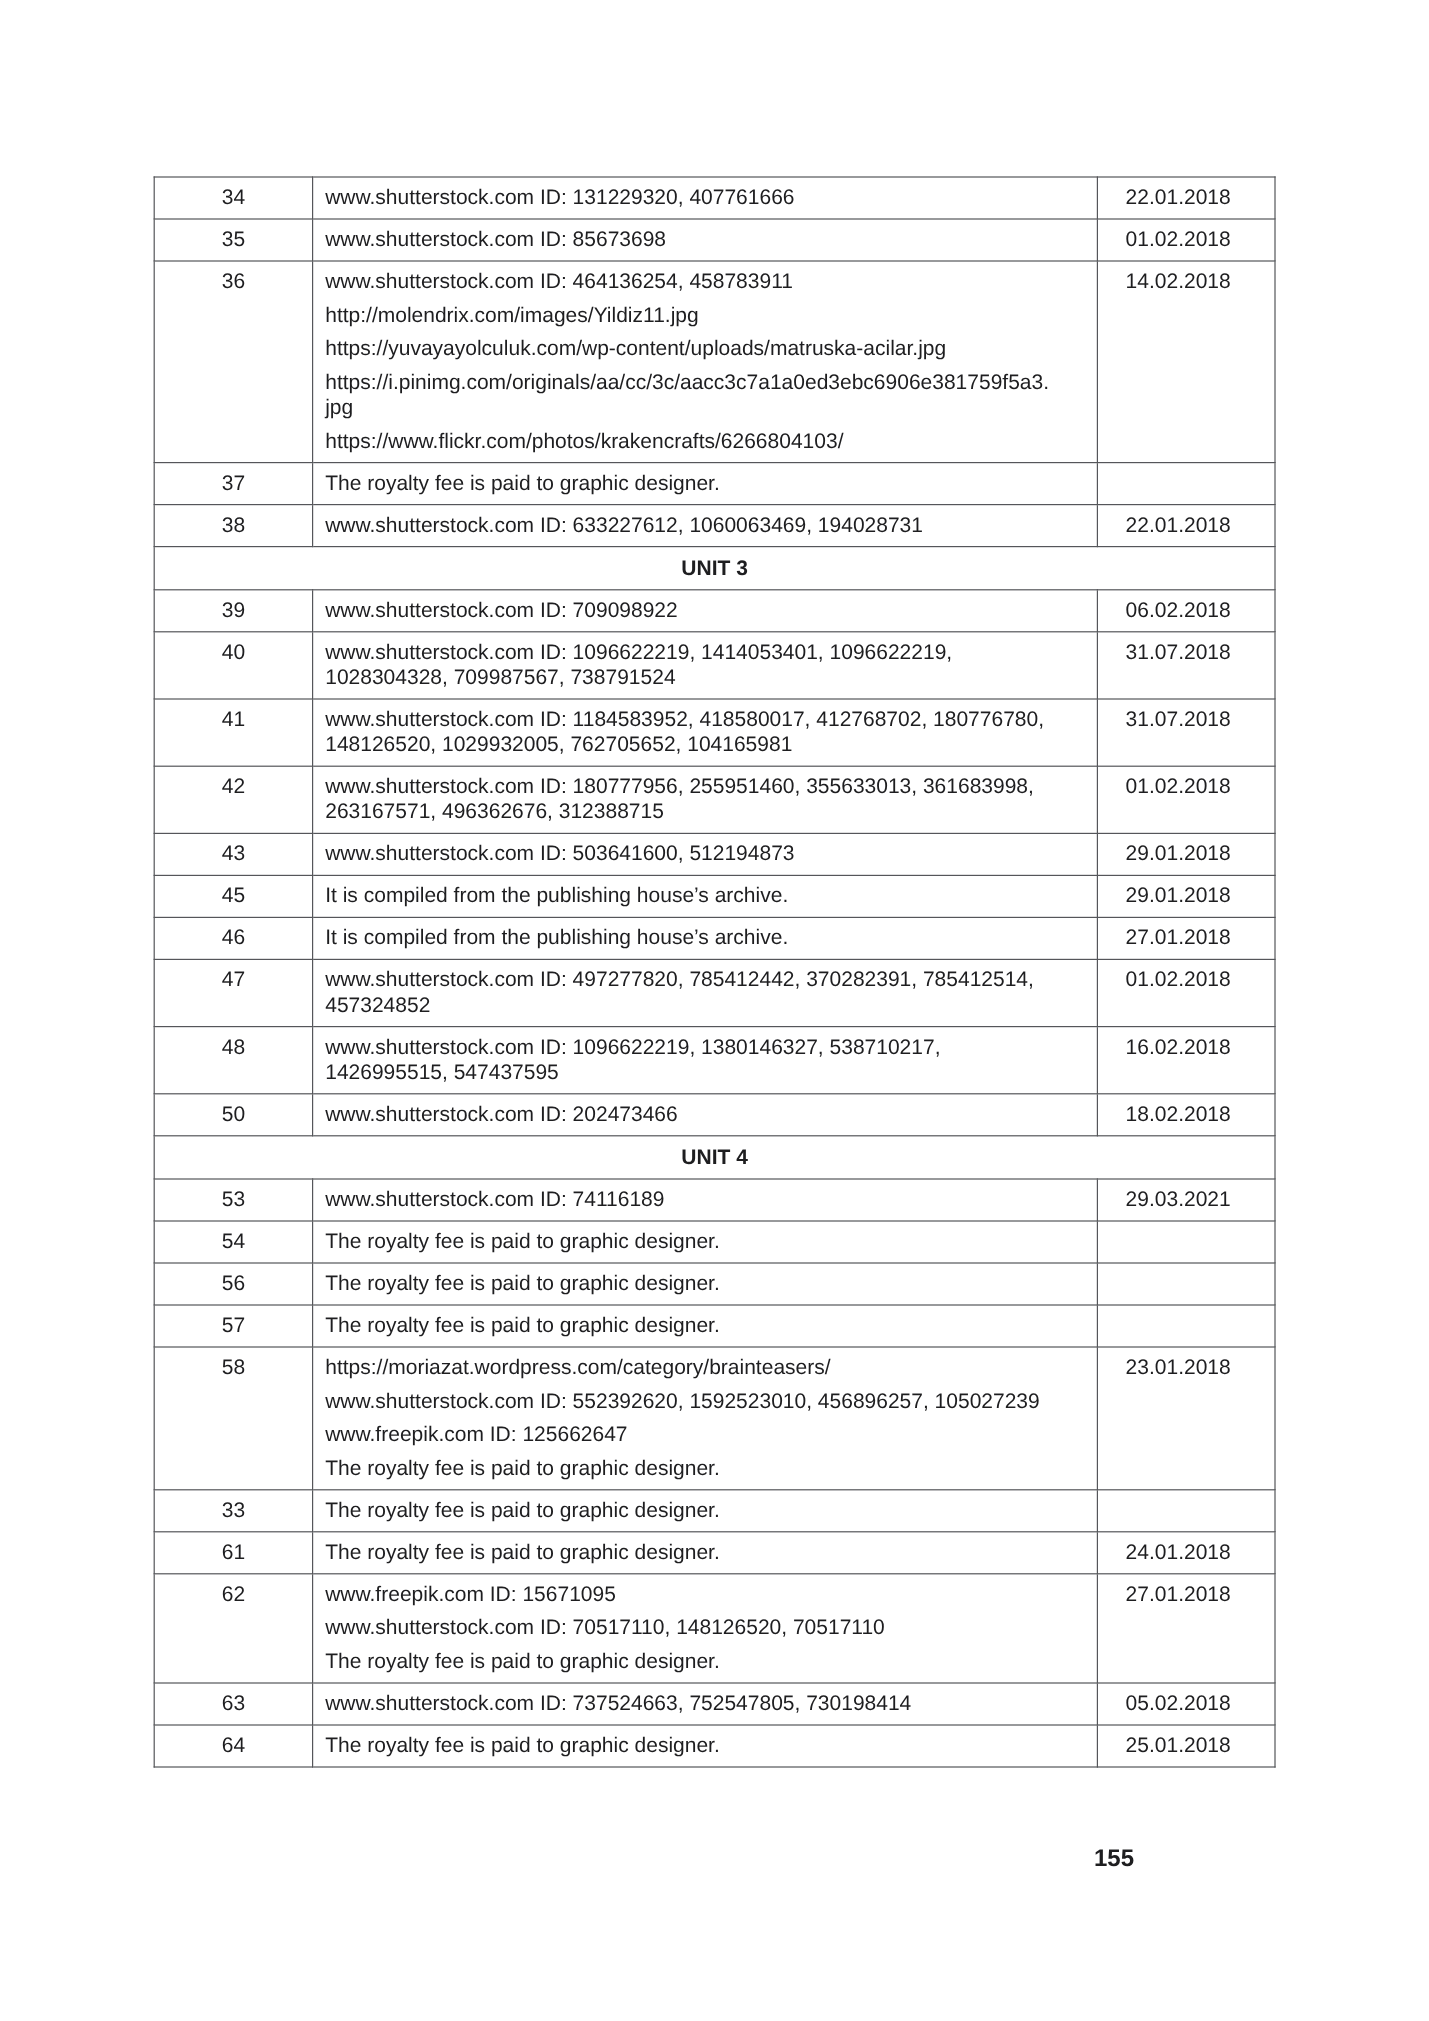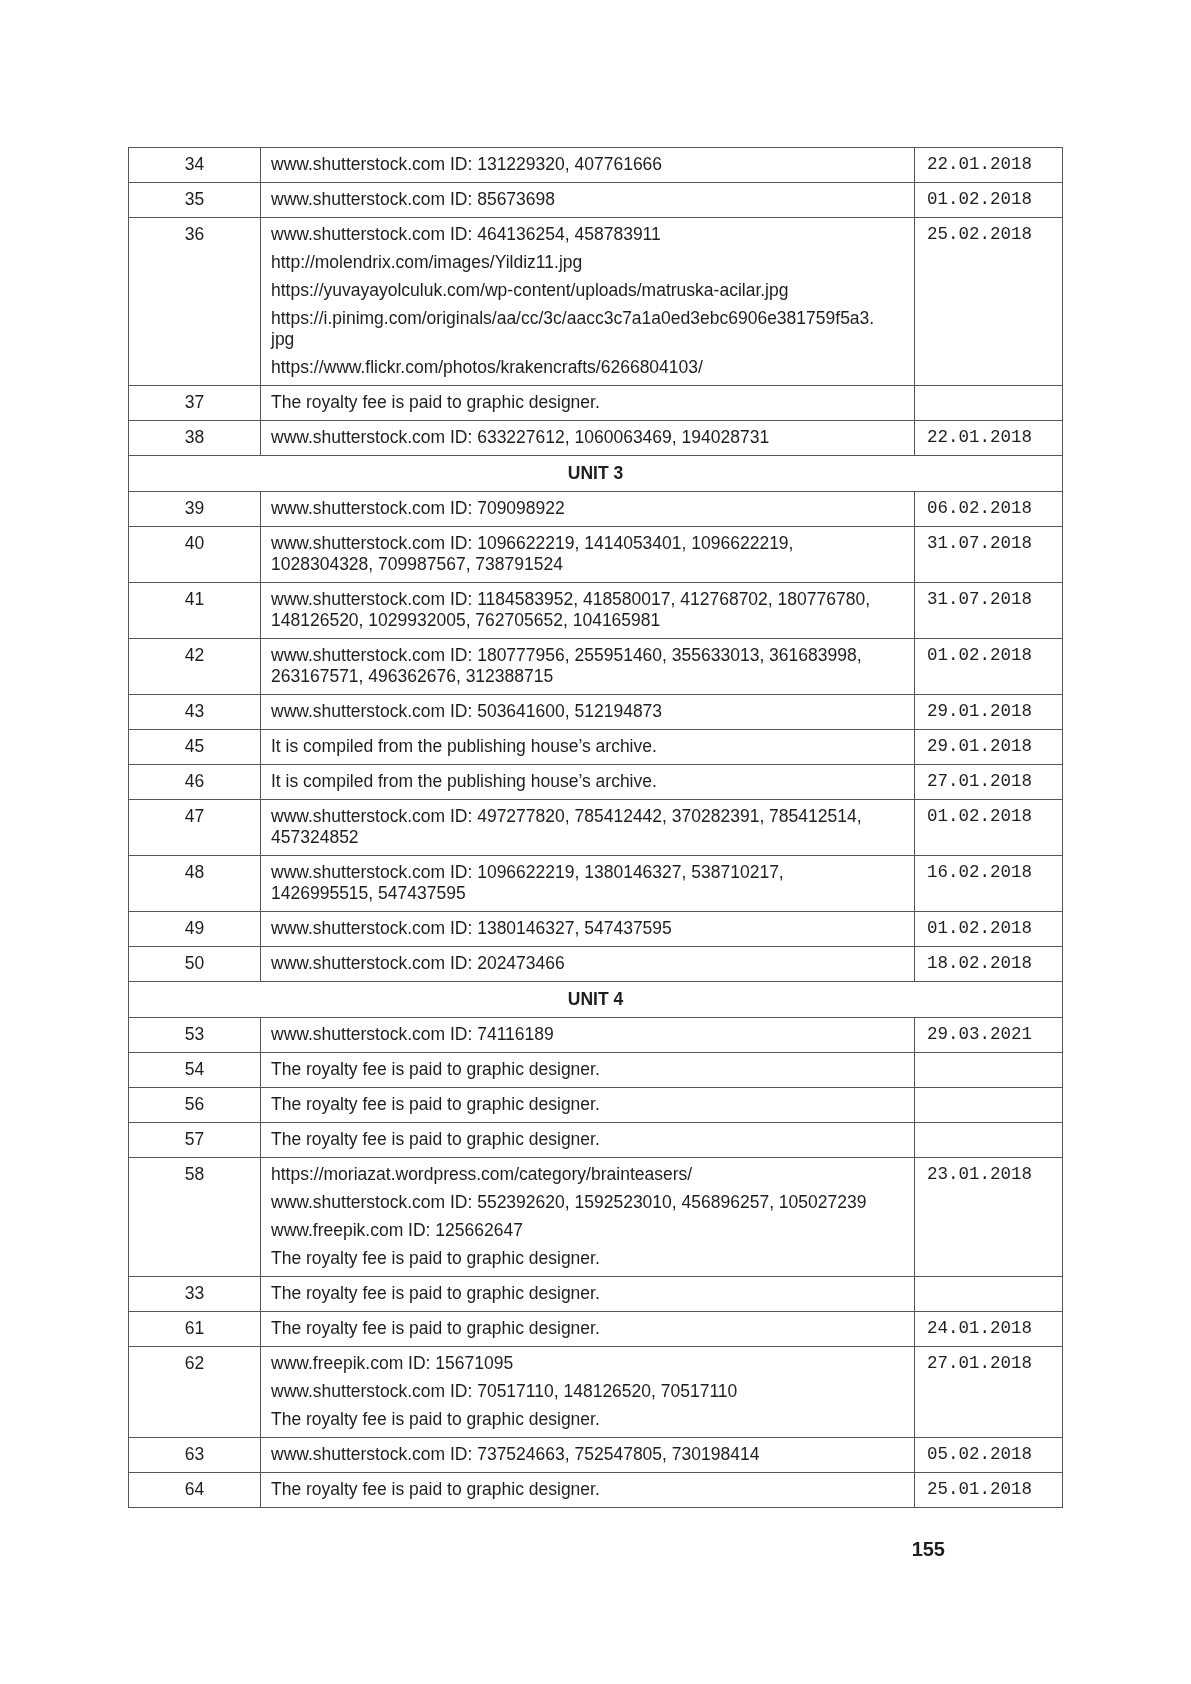--- a/index.html
+++ b/index.html
@@ -26,21 +26,21 @@
   col.c-date { width: 148px; }
   td {
     border: 1.5px solid #55565a;
     vertical-align: top;
     font-size: 17.5px;
     line-height: 21px;
     padding: 6px 8px 7px;
   }
   td.num-cell { text-align: center; padding-left: 2px; padding-right: 2px; }
   td.content-cell { padding-left: 10px; padding-right: 6px; margin-left: 20px; }
-  td.date-cell { padding-left: 12px; font-family: Liberation Mono, monospace; }
+  td.date-cell { padding-left: 23px; }
   td p { margin: 0; white-space: pre-line; }
   td p + p { margin-top: 7px; }
   td.unit-cell { text-align: center; font-weight: bold; padding-top: 7px; }
   .page-number {
     position: absolute;
     right: 128px;
     top: 1534px;
     font-weight: bold;
     font-size: 20px;
     line-height: 30px;
@@ -75,21 +75,21 @@
         <tr>
           <td class="num-cell">36</td>
           <td class="content-cell">
             <p>www.shutterstock.com ID: 464136254, 458783911</p>
             <p>http://molendrix.com/images/Yildiz11.jpg</p>
             <p>https://yuvayayolculuk.com/wp-content/uploads/matruska-acilar.jpg</p>
             <p>https://i.pinimg.com/originals/aa/cc/3c/aacc3c7a1a0ed3ebc6906e381759f5a3.
 jpg</p>
             <p>https://www.flickr.com/photos/krakencrafts/6266804103/</p>
           </td>
-          <td class="date-cell">25.02.2018</td>
+          <td class="date-cell">14.02.2018</td>
         </tr>
         <tr>
           <td class="num-cell">37</td>
           <td class="content-cell">
             <p>The royalty fee is paid to graphic designer.</p>
           </td>
           <td class="date-cell"></td>
         </tr>
         <tr>
           <td class="num-cell">38</td>
@@ -161,27 +161,20 @@
           </td>
           <td class="date-cell">01.02.2018</td>
         </tr>
         <tr>
           <td class="num-cell">48</td>
           <td class="content-cell">
             <p>www.shutterstock.com ID: 1096622219, 1380146327, 538710217,
 1426995515, 547437595</p>
           </td>
           <td class="date-cell">16.02.2018</td>
-        </tr>
-        <tr>
-          <td class="num-cell">49</td>
-          <td class="content-cell">
-            <p>www.shutterstock.com ID: 1380146327, 547437595</p>
-          </td>
-          <td class="date-cell">01.02.2018</td>
         </tr>
         <tr>
           <td class="num-cell">50</td>
           <td class="content-cell">
             <p>www.shutterstock.com ID: 202473466</p>
           </td>
           <td class="date-cell">18.02.2018</td>
         </tr>
         <tr>
           <td colspan="3" class="unit-cell">UNIT 4</td>

